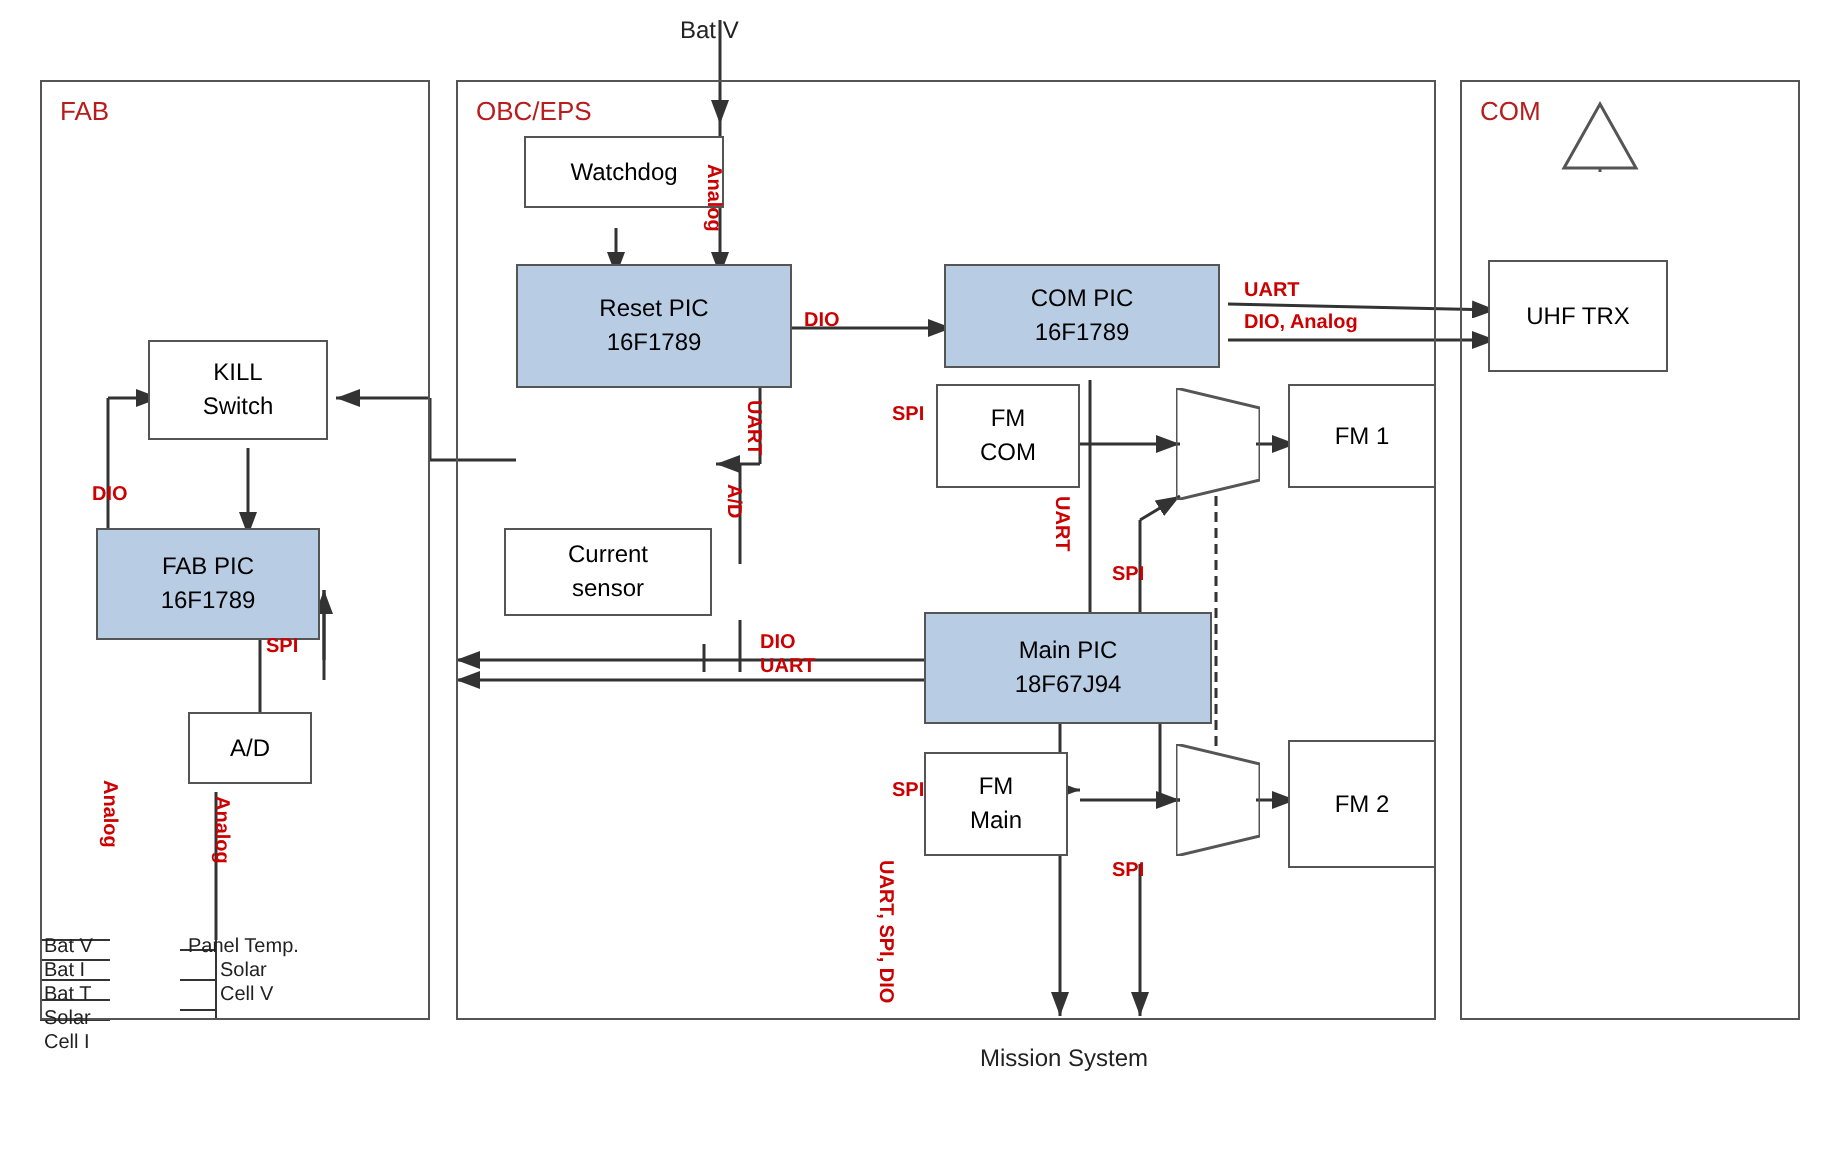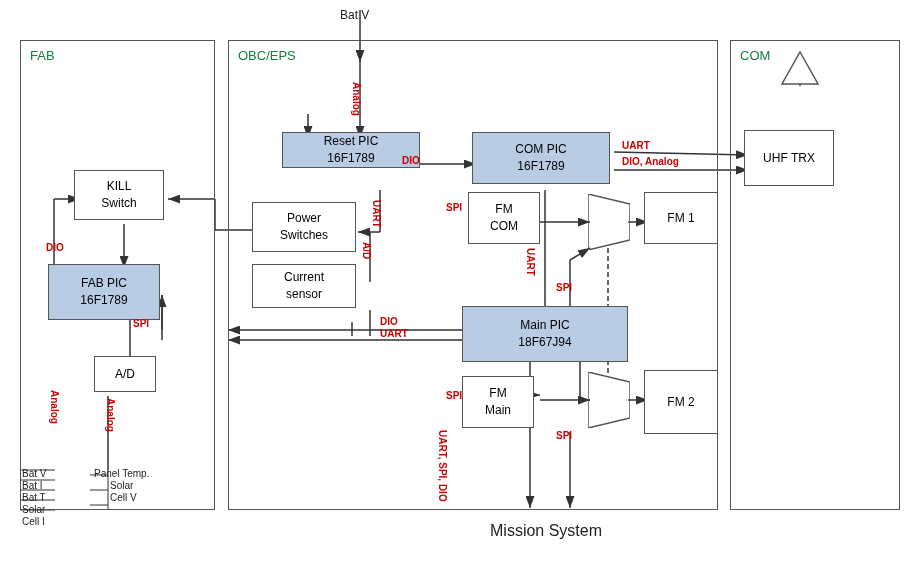--- a/index.html
+++ b/index.html
@@ -20,21 +20,21 @@
     
     .section {
       position: absolute;
       border: 1.5px solid #555;
       background: transparent;
     }
     .section-label {
       position: absolute;
       font-size: 13px;
       font-weight: normal;
-      color: #15803d;
+      color: #b91c1c;
     }
     
     .block {
       position: absolute;
       border: 1.5px solid #666;
       background: #fff;
       display: flex;
       flex-direction: column;
       align-items: center;
       justify-content: center;
@@ -178,42 +178,42 @@
   <span class="section-label" style="left:30px;top:48px;">FAB</span>
 
   <div class="section" style="left:228px;top:40px;width:490px;height:470px;"></div>
   <span class="section-label" style="left:238px;top:48px;">OBC/EPS</span>
 
   <div class="section" style="left:730px;top:40px;width:170px;height:470px;"></div>
   <span class="section-label" style="left:740px;top:48px;">COM</span>
 
   <span class="wire-label-black" style="left:340px;top:8px;color:#222;font-size:12px;">Bat V</span>
 
-
-  <div class="block block-blue" style="left:258px;top:132px;width:138px;height:36px;margin-left:24px;">
+  <div class="block block-white" style="left:262px;top:68px;width:100px;height:36px;">
+    <span>Watchdog</span>
+  </div>
+
+  <div class="block block-blue" style="left:258px;top:132px;width:138px;height:62px;">
     <span>Reset PIC<br>16F1789</span>
   </div>
 
   <div class="block block-blue" style="left:472px;top:132px;width:138px;height:52px;justify-content:center;">
     <span>COM PIC<br>16F1789</span>
   </div>
 
-  <div class="block block-white" style="left:252px;top:202px;width:104px;height:50px;">
-    <span>Power<br>Switches</span>
-  </div>
 
   <div class="block block-white" style="left:252px;top:264px;width:104px;height:44px;">
     <span>Current<br>sensor</span>
   </div>
 
   <div class="block block-white" style="left:468px;top:192px;width:72px;height:52px;">
     <span>FM<br>COM</span>
   </div>
 
-  <div class="block block-blue" style="left:462px;top:306px;width:166px;height:56px;align-items:center;">
+  <div class="block block-blue" style="left:462px;top:306px;width:144px;height:56px;align-items:center;">
     <span>Main PIC<br>18F67J94</span>
   </div>
 
   <div class="block block-white" style="left:462px;top:376px;width:72px;height:52px;">
     <span>FM<br>Main</span>
   </div>
 
   <div class="block block-white" style="left:74px;top:170px;width:90px;height:50px;justify-content:center;">
     <span>KILL<br>Switch</span>
   </div>
@@ -290,15 +290,15 @@
   <span class="wire-label-black" style="left:22px;top:468px;">Bat V</span>
   <span class="wire-label-black" style="left:22px;top:480px;">Bat I</span>
   <span class="wire-label-black" style="left:22px;top:492px;">Bat T</span>
   <span class="wire-label-black" style="left:22px;top:504px;">Solar</span>
   <span class="wire-label-black" style="left:22px;top:516px;">Cell I</span>
 
   <span class="wire-label-black" style="left:94px;top:468px;">Panel Temp.</span>
   <span class="wire-label-black" style="left:110px;top:480px;">Solar</span>
   <span class="wire-label-black" style="left:110px;top:492px;">Cell V</span>
 
-  <span class="wire-label-black" style="left:490px;top:522px;font-size:16px;">Mission System</span>
+  <span class="wire-label-black" style="left:490px;top:522px;font-size:12px;">Mission System</span>
 
 </div>
 
 </body></html>

